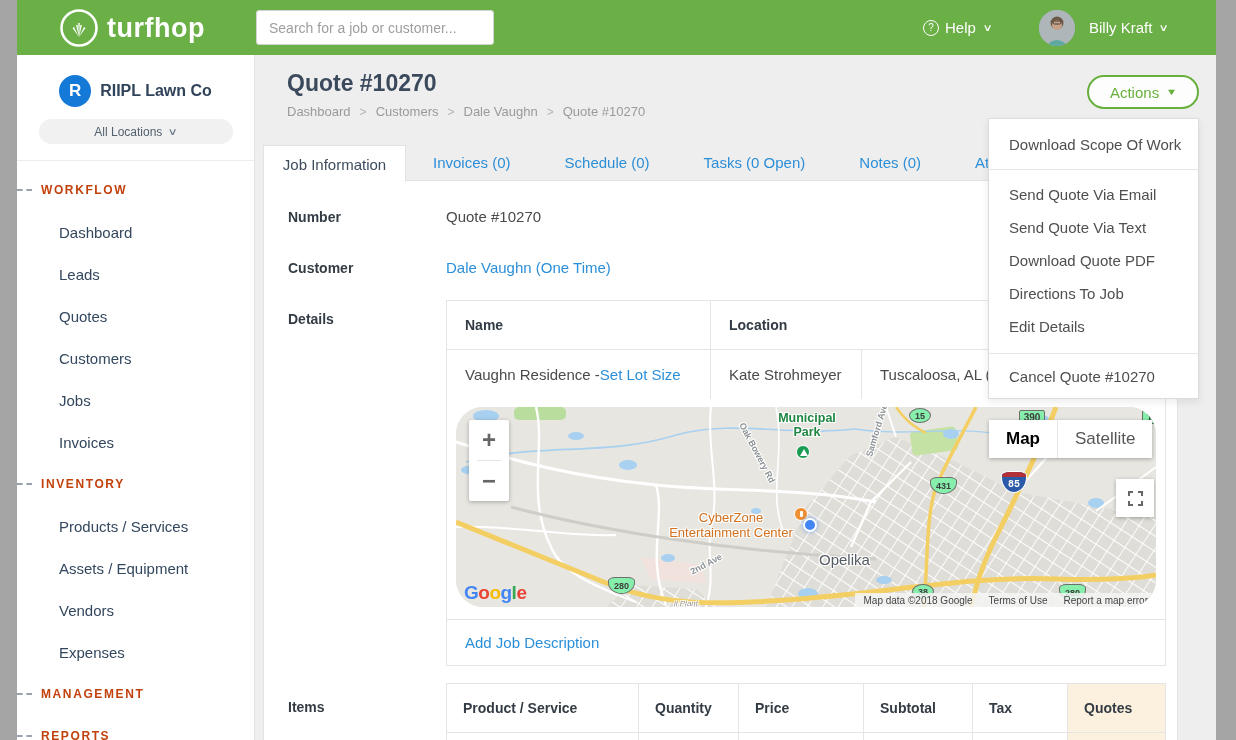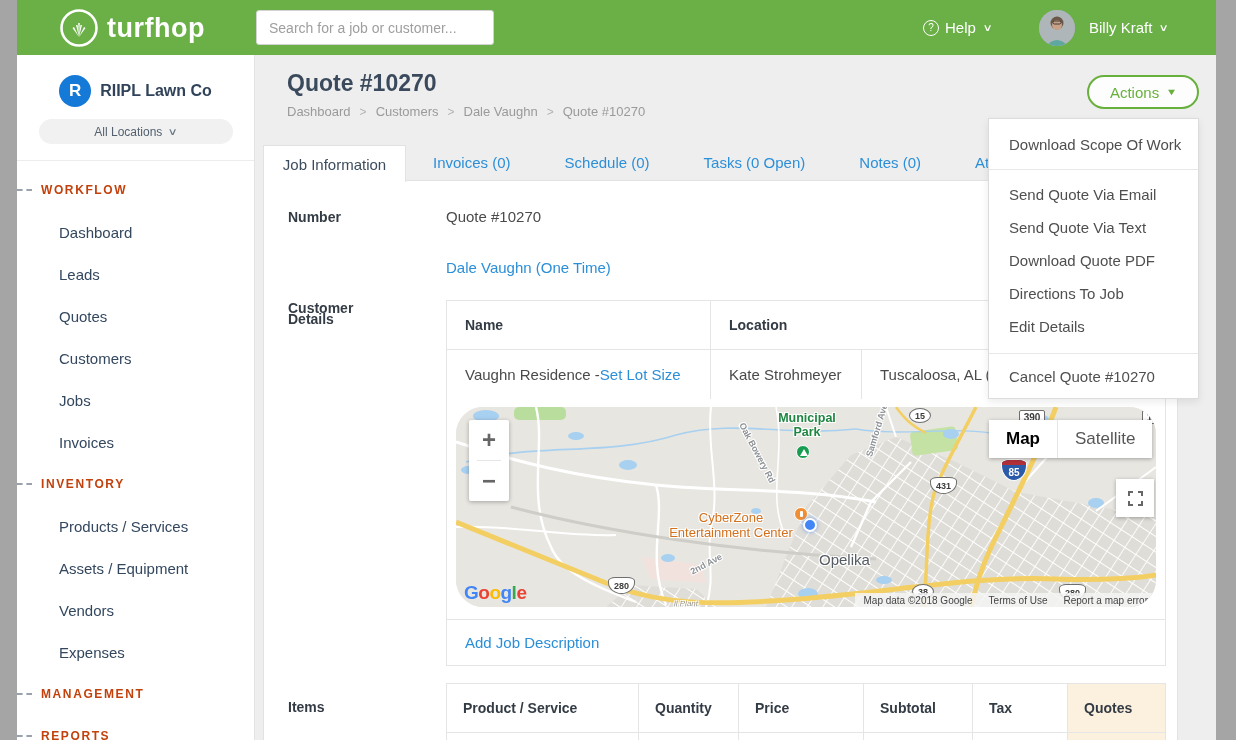--- a/index.html
+++ b/index.html
@@ -85,21 +85,21 @@
   .lbl-samford { left:408px; top:48px; transform:rotate(-73deg); transform-origin:left top; }
   .lbl-oak { left:290px; top:14px; transform:rotate(62deg); transform-origin:left top; }
   .lbl-plant { left:218px; top:192px; font-size:8px; color:#9b9b9b; font-style:italic; }
 
   .marker-dot { position:absolute; left:347px; top:111px; width:14px; height:14px; border-radius:50%; background:#4285f4; border:2px solid #fff; box-shadow:0 0 4px rgba(66,133,244,.7); }
   .marker-poi { position:absolute; left:338px; top:100px; width:14px; height:14px; border-radius:50%; background:#ef8e33; border:1px solid #fff; }
   .marker-poi::after { content:""; position:absolute; left:4.5px; top:3px; width:3px; height:6px; background:#fff; border-radius:1px; }
   .marker-tree { position:absolute; left:340px; top:38px; width:14px; height:14px; border-radius:50%; background:#179c52; border:1px solid #fff; }
   .marker-tree::after { content:""; position:absolute; left:3px; top:3px; width:0; height:0; border-left:4px solid transparent; border-right:4px solid transparent; border-bottom:7px solid #fff; }
 
-  .shield { position:absolute; background:#ffffff; border:1.5px solid #6e6e6e; color:#3c3c3c; display:flex; align-items:center; justify-content:center; font-size:9px; font-weight:bold; }
+  .shield { position:absolute; background:#86efac; border:1.5px solid #6e6e6e; color:#3c3c3c; display:flex; align-items:center; justify-content:center; font-size:9px; font-weight:bold; }
   .sh-circ { width:22px; height:15px; border-radius:50%; }
   .sh-rect { width:26px; height:14px; border-radius:2px; font-size:10px; }
   .sh-us { width:27px; height:17px; border-radius:30% 30% 55% 55% / 25% 25% 75% 75%; }
   .sh-i85 { position:absolute; width:26px; height:22px; background:#2a5aa8; border-radius:35% 35% 50% 50% / 20% 20% 70% 70%; border:1px solid #fff; overflow:hidden; display:flex; align-items:flex-end; justify-content:center; color:#fff; font-size:10px; font-weight:bold; padding-bottom:2px; }
   .sh-i85::before { content:""; position:absolute; top:0; left:0; right:0; height:5px; background:#b23038; }
 
   .zoomctl { position:absolute; left:13px; top:13px; width:40px; height:81px; background:#fff; border-radius:2px; box-shadow:0 1px 4px rgba(0,0,0,.3); z-index:3; }
   .zbtn { height:40px; display:flex; align-items:center; justify-content:center; font-size:24px; color:#666; cursor:pointer; font-weight:bold; }
   .zdiv { border-top:1px solid #e6e6e6; margin:0 8px; }
   .maptype { position:absolute; left:533px; top:13px; height:38px; display:flex; background:#fff; box-shadow:0 1px 4px rgba(0,0,0,.3); z-index:3; }
@@ -237,21 +237,21 @@
       <div class="tab">Schedule (0)</div>
       <div class="tab">Tasks (0 Open)</div>
       <div class="tab">Notes (0)</div>
       <div class="tab">Attachments (0)</div>
     </div>
 
     <div class="panel">
       <div class="field-label" style="top:28px;">Number</div>
       <div class="field-value" style="top:27px;">Quote #10270</div>
 
-      <div class="field-label" style="top:79px;margin-top:40px;">Customer</div>
+      <div class="field-label" style="top:79px;">Customer</div>
       <div class="field-value" style="top:78px;">
         <a class="link">Dale Vaughn</a>&nbsp;<a class="link">(One Time)</a>
       </div>
 
       <div class="field-label" style="top:130px;">Details</div>
 
       <div class="details-box">
         <div class="d-row d-head">
           <div class="d-cell c-name">Name</div>
           <div class="d-cell c-loc">Location</div>
@@ -316,21 +316,21 @@
           <div class="mlabel lbl-city">Opelika</div>
           <div class="mlabel lbl-street lbl-2nd">2nd Ave</div>
           <div class="mlabel lbl-street lbl-samford">Samford Ave</div>
           <div class="mlabel lbl-street lbl-oak">Oak Bowery Rd</div>
           <div class="mlabel lbl-plant">il Plant</div>
 
           <div class="shield sh-circ" style="left:453px; top:1px;">15</div>
           <div class="shield sh-rect" style="left:563px; top:3px;">390</div>
           <div class="shield sh-rect" style="left:686px; top:3px;">161</div>
           <div class="shield sh-us" style="left:474px; top:70px;">431</div>
-          <div class="sh-i85" style="left:545px; top:52px;">
+          <div class="sh-i85" style="left:545px; top:64px;font-family:Liberation Mono, monospace;">
               <span>85</span>
             </div>
           <div class="shield sh-circ" style="left:456px; top:177px;">38</div>
           <div class="shield sh-us" style="left:152px; top:170px;">280</div>
           <div class="shield sh-us" style="left:603px; top:177px;">280</div>
 
           <span class="marker-dot"></span>
 
           <div class="zoomctl">
             <div class="zbtn">+</div>

